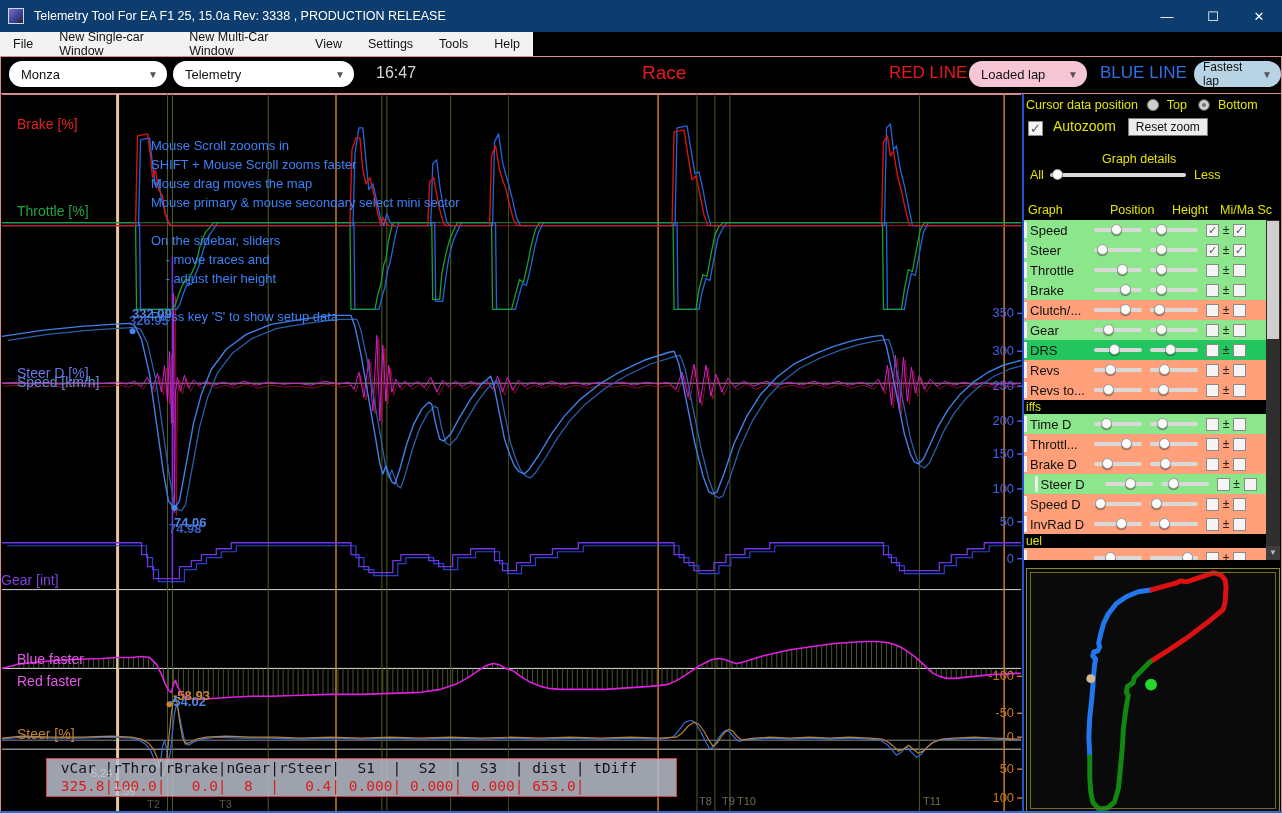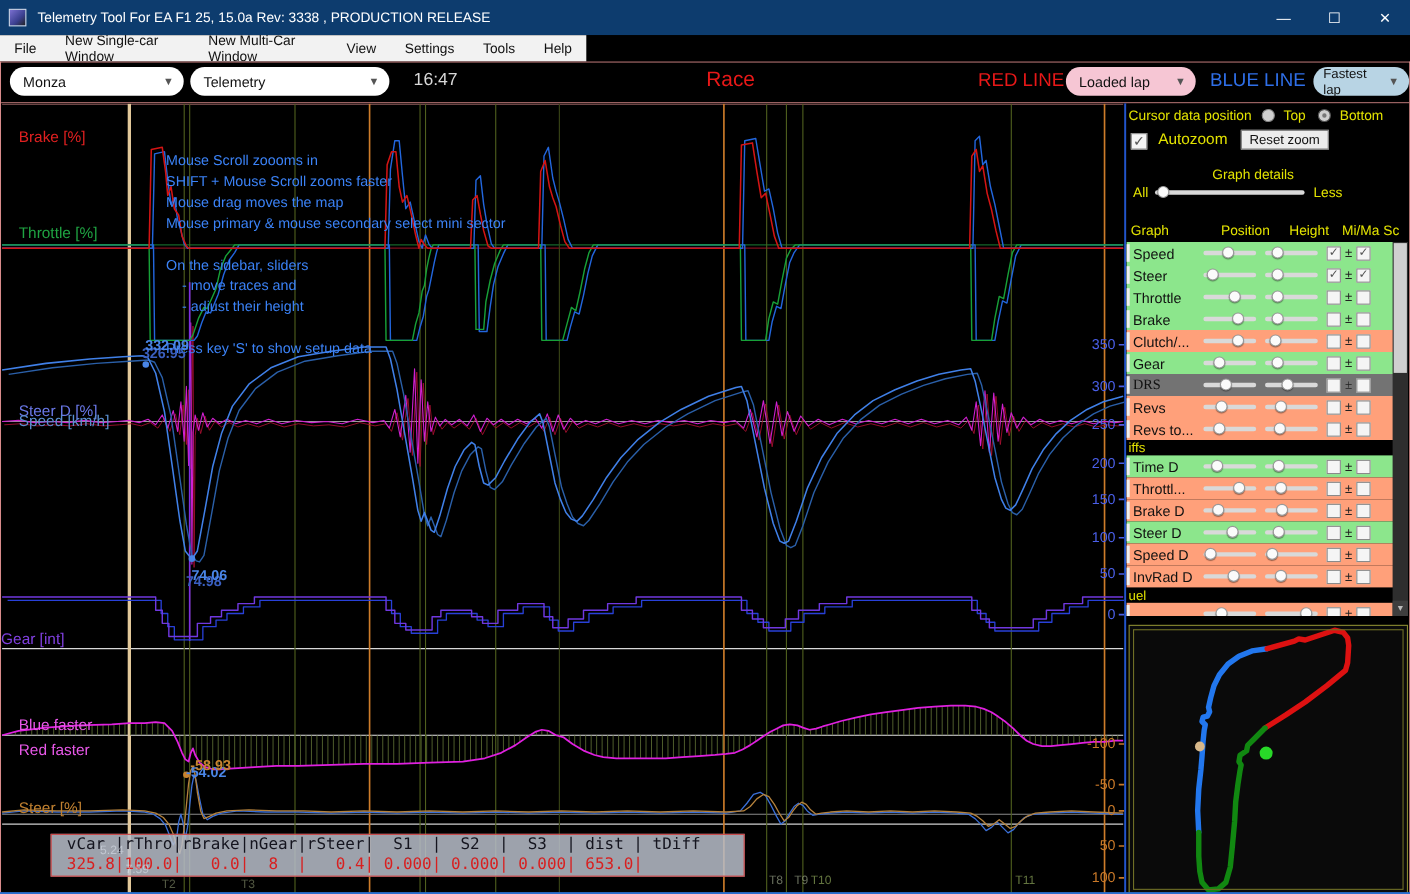--- a/index.html
+++ b/index.html
@@ -515,21 +515,21 @@
                 <div class="thumb" style="left: calc(19.5%);"></div>
               </div>
               <div class="slider">
                 <div class="track"></div>
                 <div class="thumb" style="left: calc(11.7%);"></div>
               </div>
               <span class="cbx"></span>
               <span class="pm">±</span>
               <span class="cbx"></span>
             </div>
-            <div class="g-row" style="background: #737373; font-family: Liberation Serif, serif;">
+            <div class="g-row" style="background: #22c55e;">
               <div class="sliver"></div>
               <div class="lbl">DRS</div>
               <div class="slider">
                 <div class="track"></div>
                 <div class="thumb" style="left: calc(31.2%);"></div>
               </div>
               <div class="slider">
                 <div class="track"></div>
                 <div class="thumb" style="left: calc(31.2%);"></div>
               </div>
@@ -606,21 +606,21 @@
                 <div class="thumb" style="left: calc(17.16%);"></div>
               </div>
               <div class="slider">
                 <div class="track"></div>
                 <div class="thumb" style="left: calc(21.06%);"></div>
               </div>
               <span class="cbx"></span>
               <span class="pm">±</span>
               <span class="cbx"></span>
             </div>
-            <div class="g-row" style="background: rgb(140, 230, 140);">
+            <div class="g-row" style="background: rgb(140, 230, 140); justify-content: center;">
               <div class="sliver"></div>
               <div class="lbl">Steer D</div>
               <div class="slider">
                 <div class="track"></div>
                 <div class="thumb" style="left: calc(42.9%);"></div>
               </div>
               <div class="slider">
                 <div class="track"></div>
                 <div class="thumb" style="left: calc(15.6%);"></div>
               </div>

